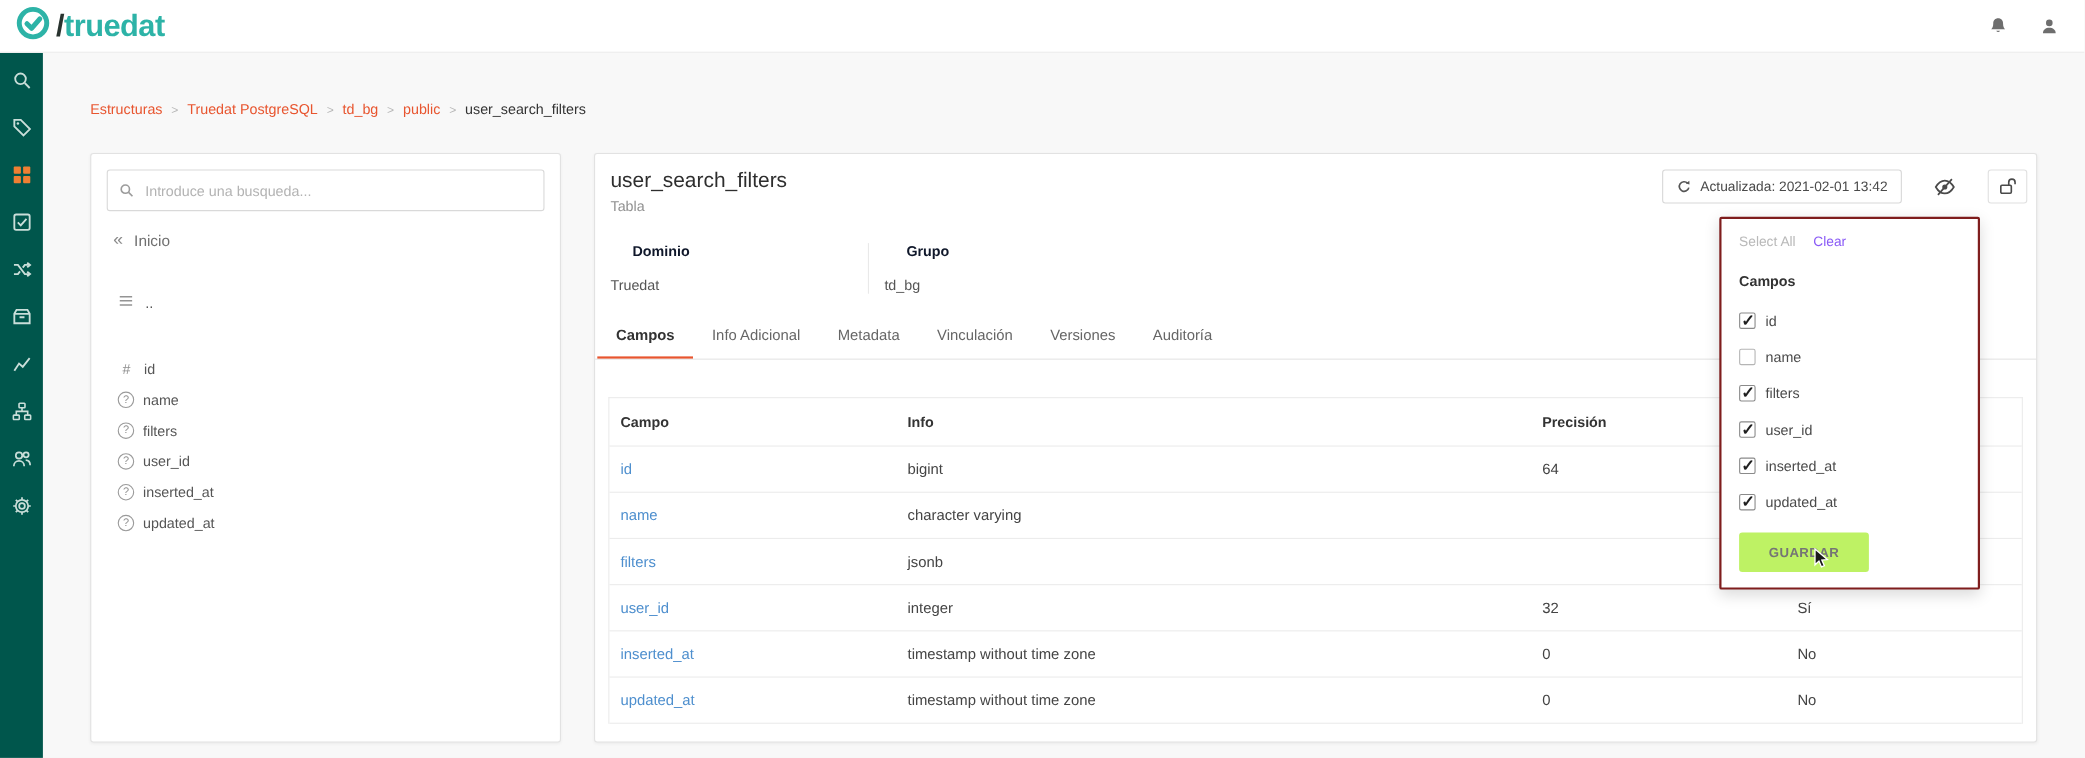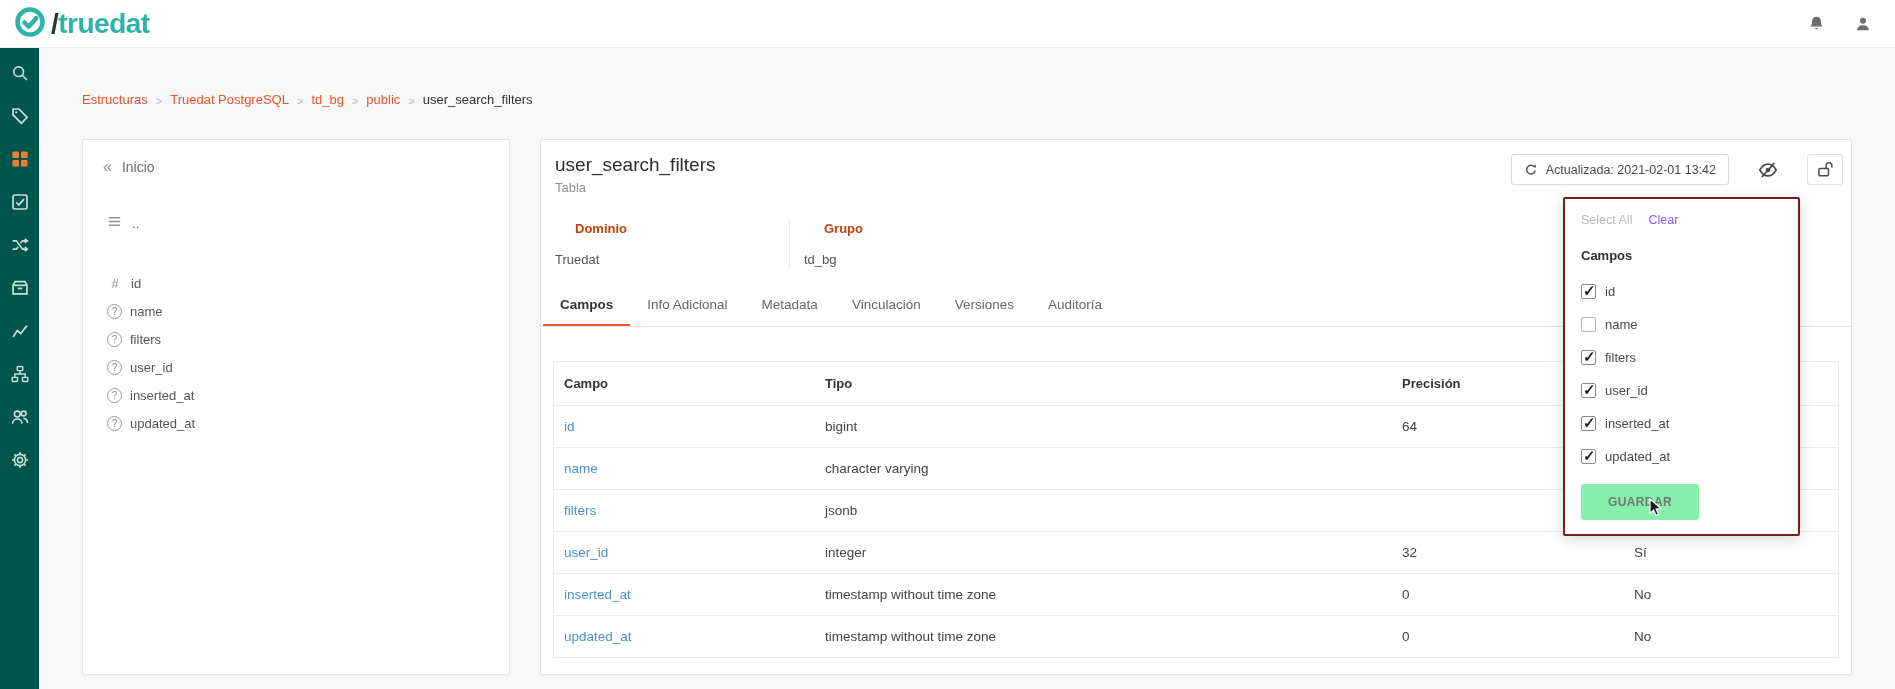--- a/index.html
+++ b/index.html
@@ -50,21 +50,21 @@
   .subtitle { font-size:13px; color:#909090; margin-top:4px; }
   .head-actions { display:flex; align-items:center; gap:21px; }
   .updated-btn { height:31px; border:1px solid #d8d8d8; background:#fff; border-radius:3px; font-size:12.5px; color:#4a4a4a; display:flex; align-items:center; gap:8px; padding:0 12px; font-family:inherit; cursor:pointer; }
   .icon-btn { width:36px; height:31px; background:#fff; border:none; display:flex; align-items:center; justify-content:center; cursor:pointer; }
   .icon-btn.bordered { border:1px solid #e0e0e0; border-radius:3px; }
 
   .meta-row { display:flex; margin-top:26px; padding-left:14px; }
   .meta-col.first { width:234px; }
   .meta-col.second { padding-left:14px; }
   .meta-divider { width:1px; background:#e9e9e9; }
-  .meta-label { font-size:13px; font-weight:700; color:#c2410c;padding-left:20px; }
+  .meta-label { font-size:13px; font-weight:700; color:#0f172a;padding-left:20px; }
   .meta-value { font-size:13px; color:#555; margin-top:16px; }
 
   .tabs { display:flex; margin-top:18px; border-bottom:1px solid #e4e4e4; padding:0 2px; height:42px; }
   .tab { padding:0 17px; font-size:13.5px; color:#666; line-height:40px; cursor:pointer; }
   .tab.active { color:#333; font-weight:700; border-bottom:2px solid #e8552f; }
 
   .table { margin:34px 12px 0; border:1px solid #ececec; border-bottom:none; }
   .trow { display:grid; grid-template-columns:261px 577px 232px 1fr; border-bottom:1px solid #ececec; height:42px; align-items:center; }
   .trow.thead { height:44px; }
   .tcell { padding-left:10px; font-size:13.5px; color:#444; }
@@ -75,21 +75,21 @@
   .col-dropdown { position:absolute; left:1563px; top:197px; width:237px; background:#fff; border:2px solid #7f1d1d; border-radius:2px; box-shadow:0 4px 14px rgba(0,0,0,.15); padding:14px 16px; z-index:20; }
   .dd-top { display:flex; gap:16px; font-size:12.5px; height:15px; }
   .dd-select-all { color:#b9b9b9; cursor:pointer; }
   .dd-clear { color:#8b5cf6; cursor:pointer; }
   .dd-title { margin-top:20px; font-size:13px; font-weight:700; color:#333; }
   .dd-list { margin-top:12px; }
   .dd-item { display:flex; align-items:center; gap:9px; height:33px; font-size:13px; color:#4a4a4a; cursor:pointer; }
   .cb { width:15px; height:15px; border:1px solid #b5b5b5; border-radius:2px; position:relative; background:#fff; flex:none; }
   .cb.checked { border-color:#8a8a8a; }
   .cb.checked::after { content:"✓"; position:absolute; left:1px; top:-3px; font-size:15px; font-weight:700; color:#1f1f1f; }
-  .save-btn { margin-top:11px; width:118px; height:36px; border:none; border-radius:3px; background:#86efac; color:#757575; font-weight:700; font-size:12px; font-family:inherit; letter-spacing:.4px; cursor:pointer; }
+  .save-btn { margin-top:11px; width:118px; height:36px; border:none; border-radius:3px; background:#bef264; color:#757575; font-weight:700; font-size:12px; font-family:inherit; letter-spacing:.4px; cursor:pointer; }
 
   .mouse-cursor { position:absolute; left:1646px; top:498px; z-index:30; }
 </style>
 </head>
 <body>
 
 <div class="app">
 
   <div class="header">
     <div class="brand">
@@ -196,20 +196,27 @@
     <span class="bc-link">Truedat PostgreSQL</span>
     <span class="bc-sep">&gt;</span>
     <span class="bc-link">td_bg</span>
     <span class="bc-sep">&gt;</span>
     <span class="bc-link">public</span>
     <span class="bc-sep">&gt;</span>
     <span class="bc-current">user_search_filters</span>
   </div>
 
   <div class="explorer">
+    <div class="search-box">
+      <svg viewBox="0 0 16 16" width="14" height="14" fill="none" stroke="#9c9c9c" stroke-width="1.7">
+        <circle cx="6.8" cy="6.8" r="4.3"></circle>
+          <line x1="10.2" y1="10.2" x2="14.2" y2="14.2"></line>
+      </svg>
+      <input type="text" placeholder="Introduce una busqueda..." style="">
+    </div>
     <div class="home-row">
       <span class="chev">«</span>
       <span>Inicio</span>
     </div>
     <div class="parent-row">
       <span>
         <svg viewBox="0 0 16 16" width="15" height="15" fill="none" stroke="#949494" stroke-width="1.5">
           <path d="M2 4h12M2 8h12M2 12h12"></path>
         </svg>
       </span>
@@ -290,21 +297,21 @@
       <div class="tab">Info Adicional</div>
       <div class="tab">Metadata</div>
       <div class="tab">Vinculación</div>
       <div class="tab">Versiones</div>
       <div class="tab">Auditoría</div>
     </div>
 
     <div class="table">
       <div class="trow thead">
         <div class="tcell">Campo</div>
-        <div class="tcell">Tipo</div>
+        <div class="tcell">Info</div>
         <div class="tcell">Precisión</div>
         <div class="tcell"></div>
       </div>
       <div class="trow">
         <div class="tcell link">id</div>
         <div class="tcell">bigint</div>
         <div class="tcell">64</div>
         <div class="tcell"></div>
       </div>
       <div class="trow">

